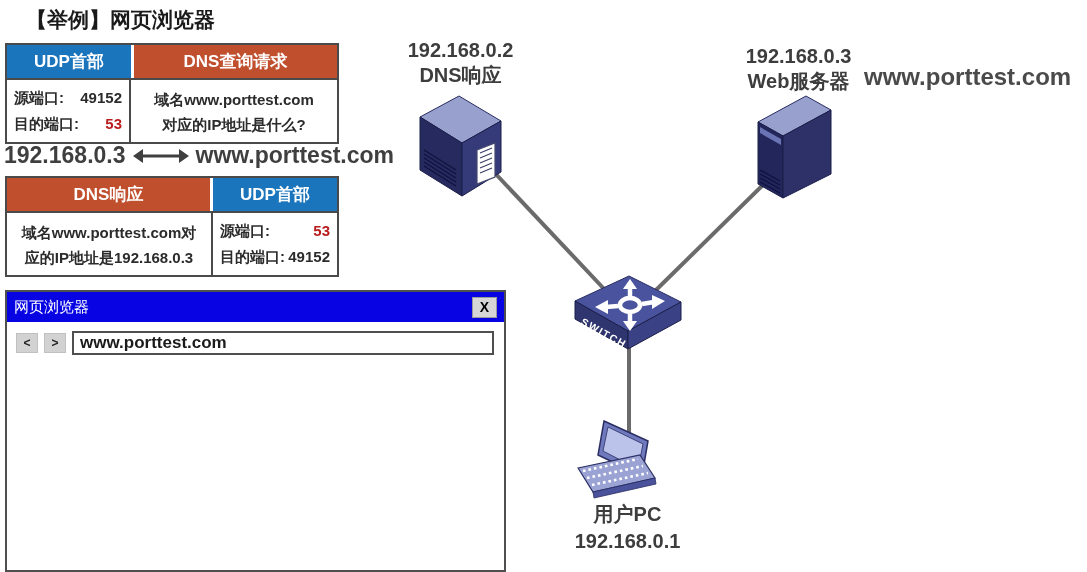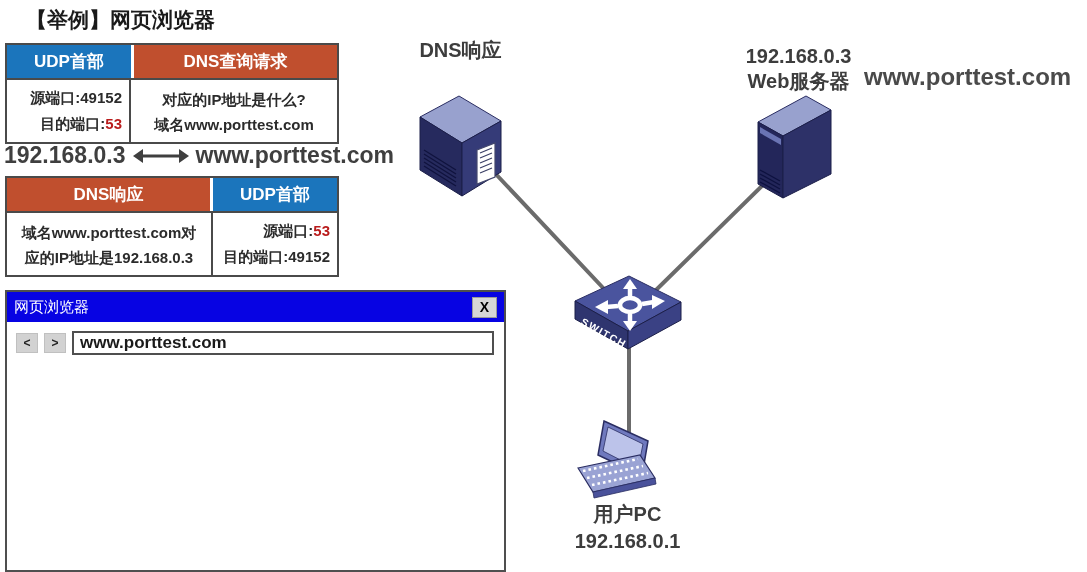--- a/index.html
+++ b/index.html
@@ -23,21 +23,21 @@
   .tbl1 .hc-orange { flex:1; }
   .tbl2 .hc-orange { flex:1; }
   .tbl2 .hc-blue { width:124px; }
   .brow { display:flex; border-top:2px solid #4a4a4a; }
   .bcell { padding:5px 7px; font-weight:bold; font-size:15px; color:#2b2b2b; }
   .bdiv { border-right:2px solid #4a4a4a; }
   .tbl1 .b-left { width:124px; }
   .tbl1 .b-right { flex:1; text-align:center; line-height:25px; padding-top:7px; }
   .tbl2 .b-left { flex:1; text-align:center; line-height:25px; padding-top:7px; }
   .tbl2 .b-right { width:124px; }
-  .pline { display:flex; justify-content:flex-end; line-height:26px; }
+  .pline { display:flex; justify-content:space-between; line-height:26px; }
   .red { color:#b91c1c; }
 
   
   .mapping { position:absolute; left:4px; top:142px; display:flex; align-items:center; gap:7px;
     font-size:23px; font-weight:bold; color:#3f3f3f; }
   .arrow-svg { display:block; }
 
   
   .browser { position:absolute; left:5px; top:290px; width:501px; height:282px;
     border:2px solid #4f4f4f; background:#fff; }
@@ -134,22 +134,22 @@
         <div class="pline">
           <span>源端口:</span>
           <span>49152</span>
         </div>
         <div class="pline">
           <span>目的端口:</span>
           <span class="red">53</span>
         </div>
       </div>
       <div class="bcell b-right">
+        <div>域名www.porttest.com</div>
         <div>对应的IP地址是什么?</div>
-        <div>域名www.porttest.com</div>
       </div>
     </div>
   </div>
 
   <div class="mapping">
     <span>192.168.0.3</span>
     <svg class="arrow-svg" width="56" height="16" viewBox="0 0 56 16">
       <line x1="9" y1="8" x2="47" y2="8" stroke="#3f3f3f" stroke-width="3"></line>
       <polygon points="10,1 10,15 0,8" fill="#3f3f3f"></polygon>
       <polygon points="46,1 46,15 56,8" fill="#3f3f3f"></polygon>
@@ -188,20 +188,21 @@
     </div>
     <div class="toolbar">
       <div class="nav-btn">&lt;</div>
       <div class="nav-btn">&gt;</div>
       <input class="url-input" type="text" value="www.porttest.com" style="">
     </div>
     <div></div>
   </div>
 
   <div class="dev-label lbl-dns">
+    <div>192.168.0.2</div>
     <div>DNS响应</div>
   </div>
 
   <div class="dev-label lbl-web">
     <div>192.168.0.3</div>
     <div>Web服务器</div>
   </div>
 
   <div class="dev-label lbl-domain-big">www.porttest.com</div>
 

